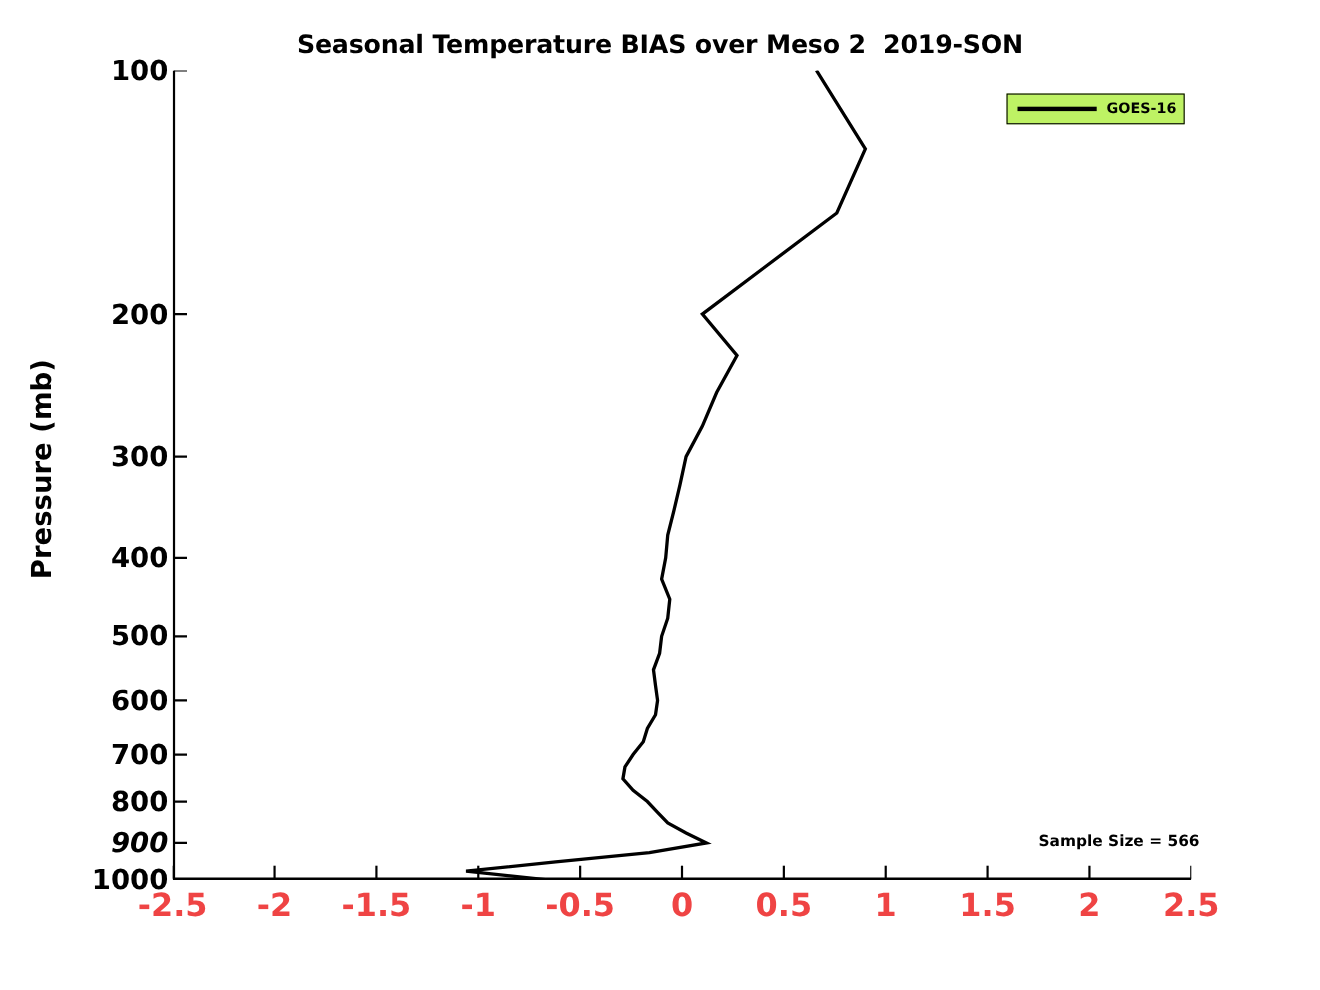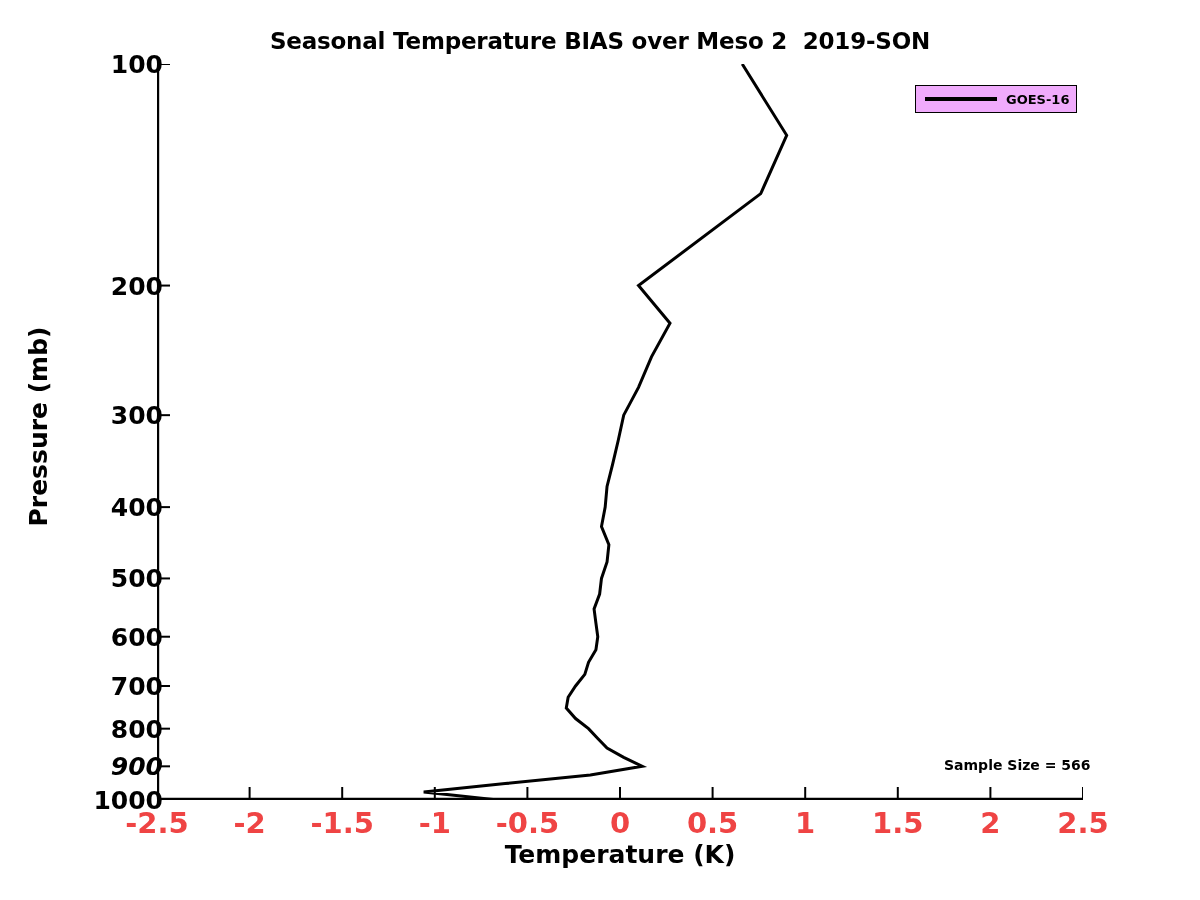--- a/index.html
+++ b/index.html
@@ -70,21 +70,21 @@
   .xtick-label {
     position: absolute;
     transform: translateX(-50%);
     font-size: 29px;
     font-weight: bold;
     color: #ef4444;
     white-space: nowrap;
   }
   #y-tick-labels {
     position: absolute;
-    left: 16px;
+    left: 6px;
     top: 0;
     width: 157px;
     height: 900px;
   }
   .ytick-label {
     position: absolute;
     right: 0;
     transform: translateY(-50%);
     padding-right: 10px;
     font-size: 25px;
@@ -114,21 +114,21 @@
     transform: rotate(-90deg);
     transform-origin: center center;
   }
   #legend-box {
     position: absolute;
     left: 915px;
     top: 85px;
     width: 162px;
     height: 28px;
     border: 1.6px solid #000000;
-    background: #f0abfc;
+    background: #bef264;
     display: flex;
     align-items: center;
     box-sizing: border-box;
   }
   #legend-swatch {
     width: 72px;
     height: 4px;
     margin-left: 9px;
     margin-right: 9px;
     background: #000000;
@@ -152,21 +152,20 @@
 </style>
 </head>
 <body>
 
 <div id="figure">
 
   <div id="chart-title">Seasonal Temperature BIAS over Meso 2  2019-SON</div>
 
   <div id="y-axis-label">Pressure (mb)</div>
 
-  <div id="x-axis-label">Temperature (K)</div>
 
   <div id="y-tick-labels">
       <span class="ytick-label" style="top: 64px;">100</span>
       <span class="ytick-label" style="top: 285.558px;">200</span>
       <span class="ytick-label" style="top: 415.161px;">300</span>
       <span class="ytick-label" style="top: 507.116px;">400</span>
       <span class="ytick-label" style="top: 578.442px;">500</span>
       <span class="ytick-label" style="top: 636.719px;">600</span>
       <span class="ytick-label" style="top: 685.992px; margin-left: 14px;">700</span>
       <span class="ytick-label" style="top: 728.674px;">800</span>

